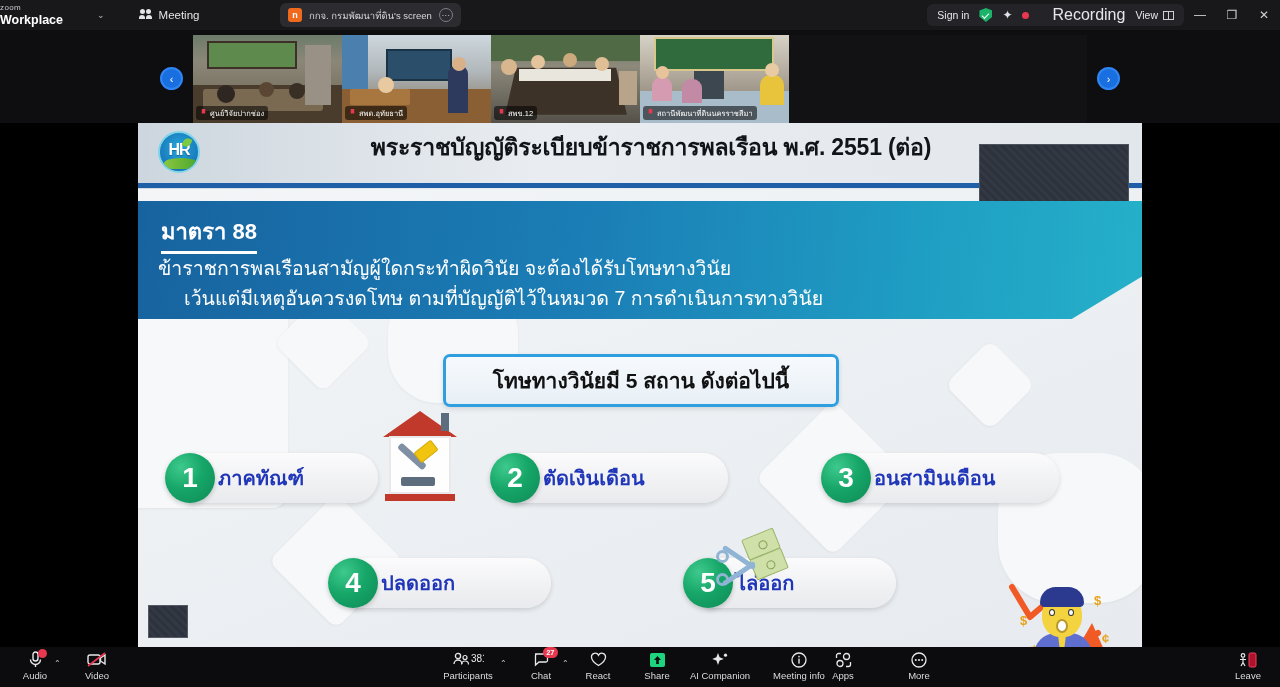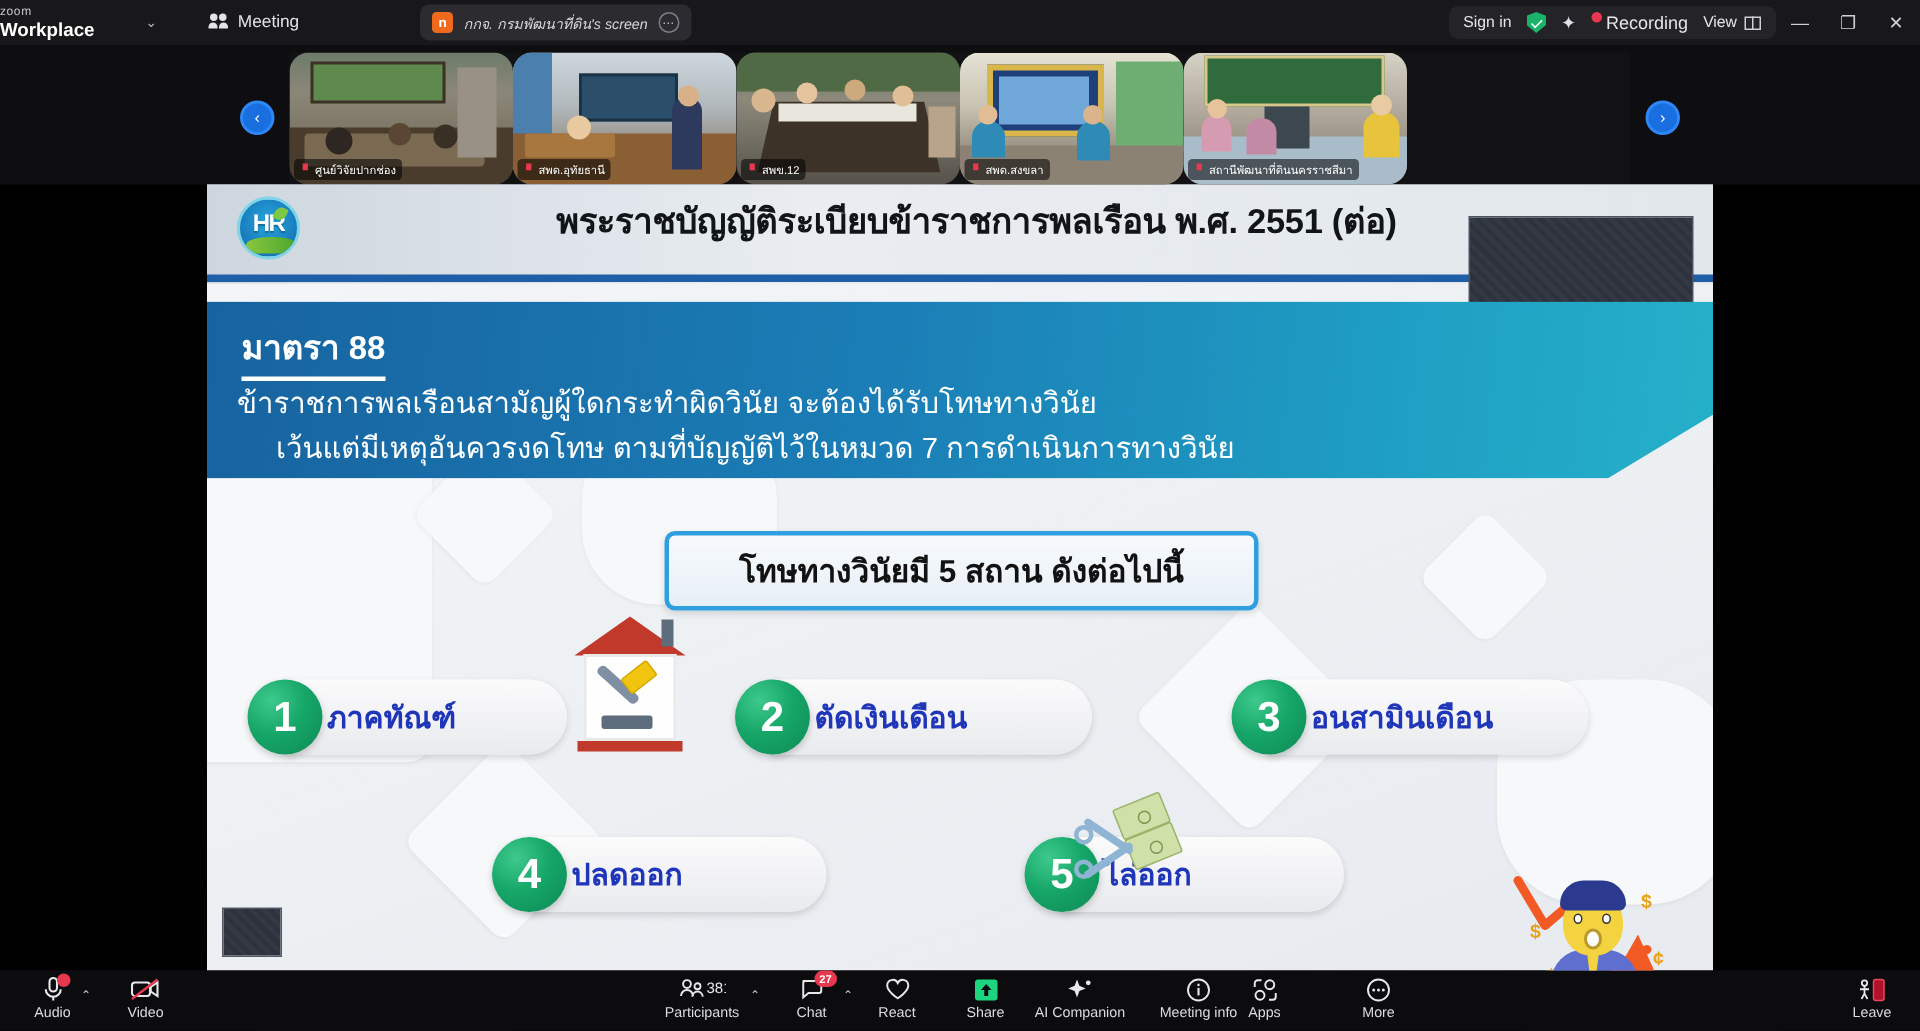--- a/index.html
+++ b/index.html
@@ -33,49 +33,49 @@
 
   .screen-tab {
     position: absolute; left: 280px; top: 3px; height: 24px;
     background: #2b2b30; border-radius: 6px;
     display: flex; align-items: center; gap: 7px; padding: 0 8px;
     min-width: 172px;
   }
   .screen-tab .app-ico { width: 14px; height: 14px; background: #f06a1e;
                          border-radius: 3px; color: #fff; font-size: 9px;
                          display:flex; align-items:center; justify-content:center; font-weight:bold;}
-  .screen-tab .stxt { font-size: 9.5px; color: #d8d8dd; white-space: nowrap; font-style: italic; }
+  .screen-tab .stxt { font-size: 9.5px; color: #d8d8dd; white-space: nowrap; }
   .screen-tab .dots { margin-left: auto; width: 14px; height: 14px; border:1px solid #7e7e88;
                       border-radius:50%; display:flex; align-items:center; justify-content:center;
                       color:#c5c5cc; font-size:8px; letter-spacing:.5px; }
 
   .topright { position: absolute; right: 0; top: 0; height: 30px;
               display: flex; align-items: center; }
   .tr-pill { display:flex; align-items:center; gap:10px; background:#232328;
              border-radius: 6px; padding: 4px 10px; height: 22px; }
   .signin { font-size: 10.5px; color: #e6e6ea; }
   .shield { width:13px;height:14px; background:#1bb36a;
             clip-path: polygon(50% 0,100% 18%,100% 62%,50% 100%,0 62%,0 18%);
             position: relative; }
   .shield:after { content:""; position:absolute; left:3px; top:5px; width:6px;height:3px;
             border-left:1.6px solid #fff; border-bottom:1.6px solid #fff;
             transform: rotate(-45deg);}
   .spark { color:#dfe2ea; font-size: 12px; line-height: 1;}
-  .rec { display:flex; gap:3px; font-size:12px; color:#e6e6ea; }
+  .rec { display:flex; align-items:center; gap:23px; font-size:16px; color:#e6e6ea; }
   .rec-dot { width:7px;height:7px;border-radius:50%;background:#e8384f; }
   .viewbtn { display:flex; align-items:center; gap:5px; font-size:10.5px; color:#e6e6ea; }
   .grid-ico { width:11px;height:9px;border:1.2px solid #cfcfd6; position:relative; }
   .grid-ico:after{content:"";position:absolute;left:4px;top:-1px;width:1.2px;height:9px;background:#cfcfd6;}
   .wctrl { width: 32px; height:30px; display:flex;align-items:center;justify-content:center;
            color:#cfcfd6; font-size:12px; }
 
   
   .strip { position:absolute; left:193px; top:35px; width:894px; height:88px;
            background:#121214; display:flex; overflow:hidden; }
-  .thumb { position:relative; width:149px; height:88px; overflow:hidden;border-radius:13px; }
+  .thumb { position:relative; width:149px; height:88px; overflow:hidden; }
   .thumb .scene { position:absolute; inset:0; }
   .thumb .nm { position:absolute; left:3px; bottom:3px; display:flex; align-items:center;
                gap:3px; background:rgba(0,0,0,.55); border-radius:3px; padding:1px 4px; }
   .thumb .nm .mic { width:7px; height:9px; background:#e8384f;
                     clip-path: polygon(25% 0,75% 0,75% 55%,25% 55%); position:relative;}
   .thumb .nm .mic:after{content:"";position:absolute;left:-1px;top:5px;width:9px;height:5px;
                     border:1.4px solid #e8384f;border-top:none;border-radius:0 0 5px 5px;}
   .thumb .nm span { font-size:7.5px; color:#fff; white-space:nowrap; }
 
   .nav-arrow { position:absolute; top:67px; width:23px;height:23px; border-radius:50%;
@@ -306,36 +306,20 @@
         <div style="position:absolute;left:72px;top:18px;width:14px;height:14px;border-radius:50%;background:#cda97e;"></div>
         <div style="position:absolute;left:104px;top:22px;width:14px;height:14px;border-radius:50%;background:#e0bf97;"></div>
         <div style="position:absolute;left:128px;top:36px;width:18px;height:34px;background:#b8a48a;"></div>
       </div>
       <div class="nm">
         <span class="mic"></span>
         <span>สพข.12</span>
       </div>
     </div>
 
-    <div class="thumb">
-      <div class="scene" style="background:linear-gradient(180deg,#e6e2d4 0%,#c8c3b2 40%,#6f6a5c 100%);">
-        <div style="position:absolute;left:18px;top:8px;width:78px;height:48px;background:#1f3f7a;border:4px solid #d8b64a;"></div>
-        <div style="position:absolute;left:26px;top:16px;width:60px;height:32px;background:#6fa8d8;"></div>
-        <div style="position:absolute;left:104px;top:6px;width:45px;height:60px;background:#6fae72;"></div>
-        <div style="position:absolute;left:0;bottom:0;width:149px;height:26px;background:#8c8273;"></div>
-        <div style="position:absolute;left:8px;bottom:18px;width:22px;height:24px;border-radius:10px 10px 0 0;background:#2e8bb5;"></div>
-        <div style="position:absolute;left:12px;bottom:40px;width:13px;height:13px;border-radius:50%;background:#e0bd94;"></div>
-        <div style="position:absolute;left:78px;bottom:16px;width:22px;height:26px;border-radius:10px 10px 0 0;background:#2e8bb5;"></div>
-        <div style="position:absolute;left:82px;bottom:40px;width:13px;height:13px;border-radius:50%;background:#d9b48c;"></div>
-      </div>
-      <div class="nm">
-        <span class="mic"></span>
-        <span>สพด.สงขลา</span>
-      </div>
-    </div>
 
 
     <div class="thumb">
       <div class="scene" style="background:linear-gradient(180deg,#d6d2c6 0%,#b5ada0 40%,#7d7568 100%);">
         <div style="position:absolute;left:14px;top:2px;width:120px;height:34px;background:#2f6b3c;border:2px solid #d8c78a;"></div>
         <div style="position:absolute;left:0;bottom:0;width:149px;height:32px;background:#a9bcc9;"></div>
         <div style="position:absolute;left:54px;top:36px;width:30px;height:28px;background:#3c4750;"></div>
         <div style="position:absolute;left:12px;bottom:22px;width:20px;height:24px;border-radius:9px 9px 0 0;background:#d59bb0;"></div>
         <div style="position:absolute;left:16px;bottom:44px;width:13px;height:13px;border-radius:50%;background:#e6c39a;"></div>
         <div style="position:absolute;left:42px;bottom:20px;width:20px;height:24px;border-radius:9px 9px 0 0;background:#c38aa6;"></div>

